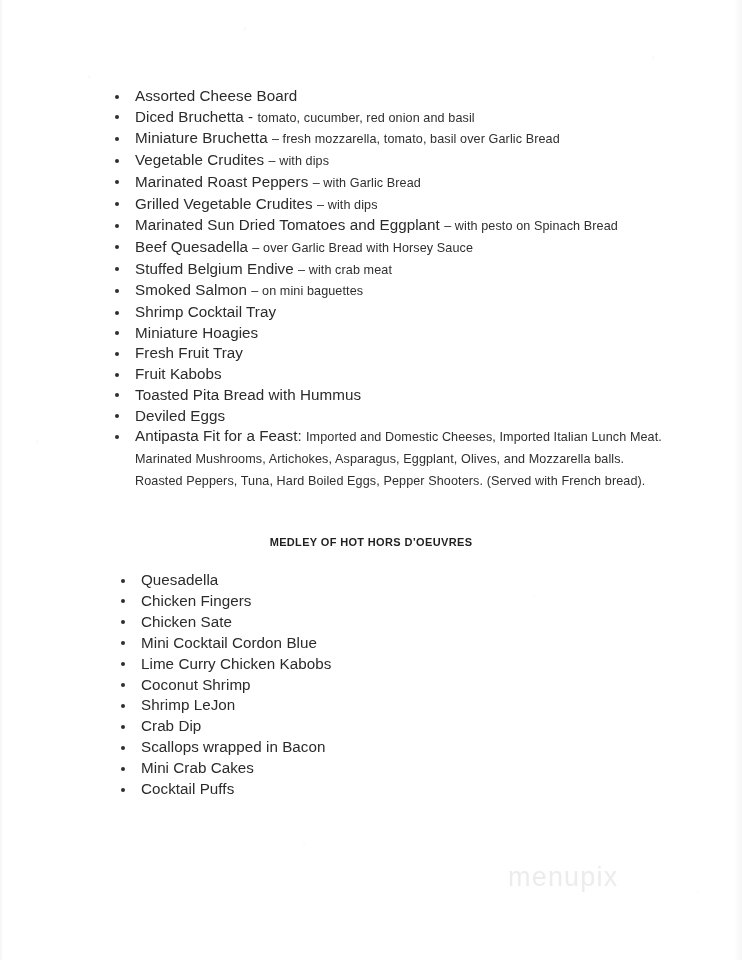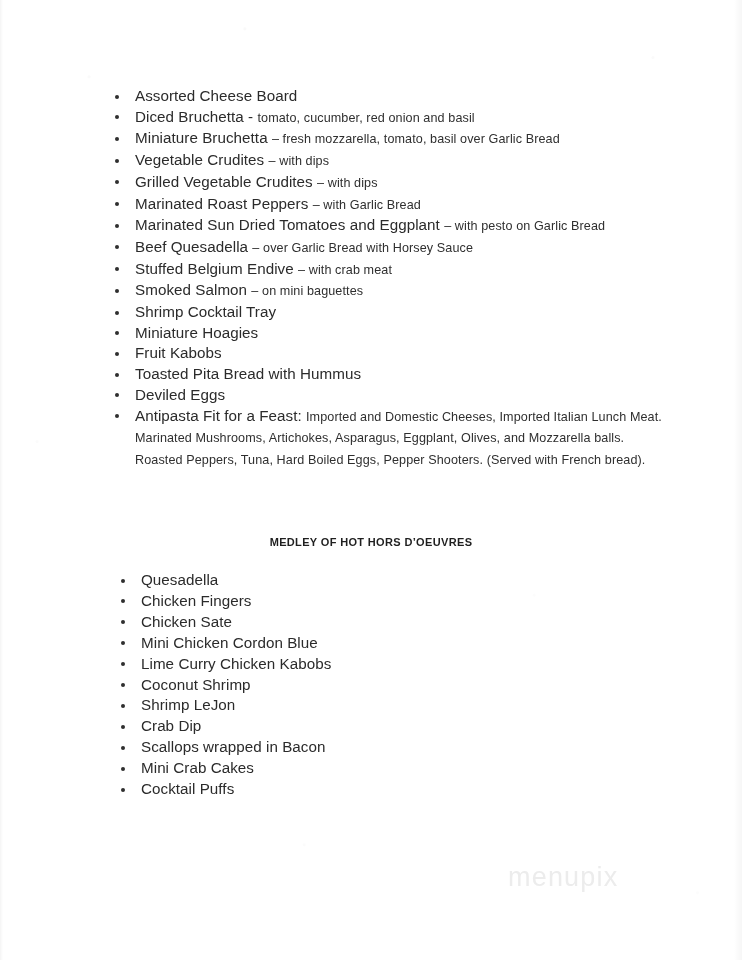--- a/index.html
+++ b/index.html
@@ -142,41 +142,42 @@
   <div class="page-edge-left"></div>
   <div class="page-edge-right"></div>
 
   <div class="content">
 
     <ul class="menu-list section-cold">
         <li class="menu-item"><span class="bullet"></span><span class="item-name">Assorted Cheese Board</span></li>
         <li class="menu-item"><span class="bullet"></span><span class="item-name">Diced Bruchetta - </span><span class="item-desc">tomato, cucumber, red onion and basil</span></li>
         <li class="menu-item"><span class="bullet"></span><span class="item-name">Miniature Bruchetta </span><span class="item-desc">– fresh mozzarella, tomato, basil over Garlic Bread</span></li>
         <li class="menu-item"><span class="bullet"></span><span class="item-name">Vegetable Crudites </span><span class="item-desc">– with dips</span></li>
+        <li class="menu-item"><span class="bullet"></span><span class="item-name">Marinated Roast Peppers </span><span class="item-desc">– with Garlic Bread</span></li>
         <li class="menu-item"><span class="bullet"></span><span class="item-name">Grilled Vegetable Crudites </span><span class="item-desc">– with dips</span></li>
-        <li class="menu-item"><span class="bullet"></span><span class="item-name">Marinated Roast Peppers </span><span class="item-desc">– with Garlic Bread</span></li>
-        <li class="menu-item"><span class="bullet"></span><span class="item-name">Marinated Sun Dried Tomatoes and Eggplant </span><span class="item-desc">– with pesto on Garlic Bread</span></li>
+        <li class="menu-item"><span class="bullet"></span><span class="item-name">Marinated Sun Dried Tomatoes and Eggplant </span><span class="item-desc">– with pesto on Spinach Bread</span></li>
         <li class="menu-item"><span class="bullet"></span><span class="item-name">Beef Quesadella </span><span class="item-desc">– over Garlic Bread with Horsey Sauce</span></li>
         <li class="menu-item"><span class="bullet"></span><span class="item-name">Stuffed Belgium Endive </span><span class="item-desc">– with crab meat</span></li>
         <li class="menu-item"><span class="bullet"></span><span class="item-name">Smoked Salmon </span><span class="item-desc">– on mini baguettes</span></li>
         <li class="menu-item"><span class="bullet"></span><span class="item-name">Shrimp Cocktail Tray</span></li>
         <li class="menu-item"><span class="bullet"></span><span class="item-name">Miniature Hoagies</span></li>
+        <li class="menu-item"><span class="bullet"></span><span class="item-name">Fresh Fruit Tray</span></li>
         <li class="menu-item"><span class="bullet"></span><span class="item-name">Fruit Kabobs</span></li>
         <li class="menu-item"><span class="bullet"></span><span class="item-name">Toasted Pita Bread with Hummus</span></li>
         <li class="menu-item"><span class="bullet"></span><span class="item-name">Deviled Eggs</span></li>
         <li class="menu-item wrapping"><span class="bullet"></span><span class="item-name">Antipasta Fit for a Feast: </span><span class="item-desc">Imported and Domestic Cheeses, Imported Italian Lunch Meat. Marinated Mushrooms, Artichokes, Asparagus, Eggplant, Olives, and Mozzarella balls. Roasted Peppers, Tuna, Hard Boiled Eggs, Pepper Shooters. (Served with French bread).</span></li>
       </ul>
 
     <div class="section-heading">MEDLEY OF HOT HORS D’OEUVRES</div>
 
     <ul class="menu-list section-hot">
         <li class="menu-item"><span class="bullet"></span><span class="item-name">Quesadella</span></li>
         <li class="menu-item"><span class="bullet"></span><span class="item-name">Chicken Fingers</span></li>
         <li class="menu-item"><span class="bullet"></span><span class="item-name">Chicken Sate</span></li>
-        <li class="menu-item"><span class="bullet"></span><span class="item-name">Mini Chicken Cordon Blue</span></li>
+        <li class="menu-item"><span class="bullet"></span><span class="item-name">Mini Cocktail Cordon Blue</span></li>
         <li class="menu-item"><span class="bullet"></span><span class="item-name">Lime Curry Chicken Kabobs</span></li>
         <li class="menu-item"><span class="bullet"></span><span class="item-name">Coconut Shrimp</span></li>
         <li class="menu-item"><span class="bullet"></span><span class="item-name">Shrimp LeJon</span></li>
         <li class="menu-item"><span class="bullet"></span><span class="item-name">Crab Dip</span></li>
         <li class="menu-item"><span class="bullet"></span><span class="item-name">Scallops wrapped in Bacon</span></li>
         <li class="menu-item"><span class="bullet"></span><span class="item-name">Mini Crab Cakes</span></li>
         <li class="menu-item"><span class="bullet"></span><span class="item-name">Cocktail Puffs</span></li>
       </ul>
 
     <div class="watermark">menupix</div>

